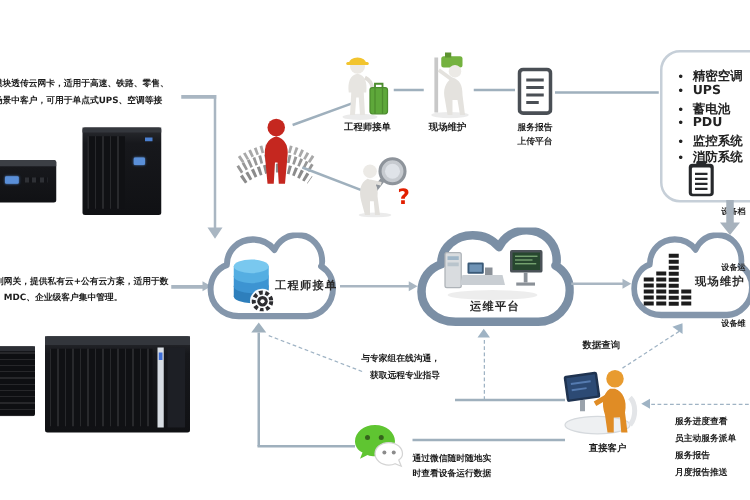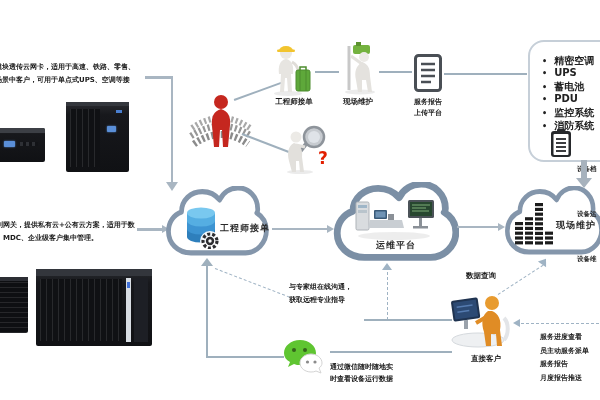--- a/index.html
+++ b/index.html
@@ -250,21 +250,21 @@
   </div>
 
   <div class="abs" style="left:581px;top:160px;width:6px;height:20px;background:#a7b2bd;"></div>
   <div class="abs tri" style="left:576px;top:178px;border-left:8px solid transparent;border-right:8px solid transparent;border-top:10px solid #a7b2bd;"></div>
 
   <div class="abs lnthin" style="left:206px;top:356px;width:78px;height:1.6px;"></div>
   <div class="abs lnthin" style="left:206px;top:266px;width:1.6px;height:91px;"></div>
   <div class="abs tri" style="left:201px;top:258px;border-left:6px solid transparent;border-right:6px solid transparent;border-bottom:8px solid #9fb0bd;"></div>
   <div class="abs dash" style="left:215px;top:268px;width:80px;transform:rotate(21deg);"></div>
 
-  <div class="abs lbl2" style="left:289px;top:281px;line-height:12.5px;">
+  <div class="abs lbl2" style="left:289px;top:281px;line-height:12.5px;text-align:right;">
     <div>与专家组在线沟通，</div>
     <div>获取远程专业指导</div>
   </div>
 
   <div class="abs dashv" style="left:387px;top:272px;height:48px;"></div>
   <div class="abs tri" style="left:382px;top:263px;border-left:5px solid transparent;border-right:5px solid transparent;border-bottom:7px solid #9fb3c4;"></div>
 
   <div class="abs lnthin" style="left:364px;top:319px;width:88px;height:1.6px;"></div>
   <div class="abs lnthin" style="left:330px;top:351px;width:122px;height:1.6px;"></div>
 

